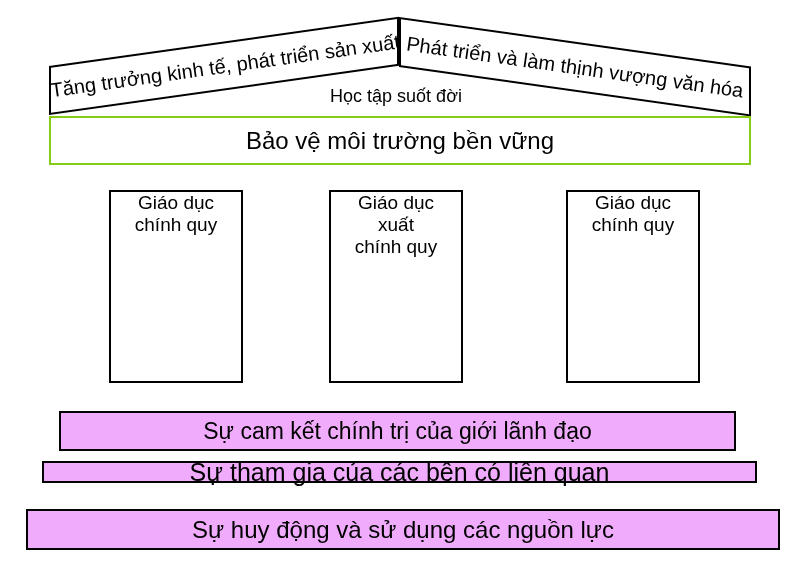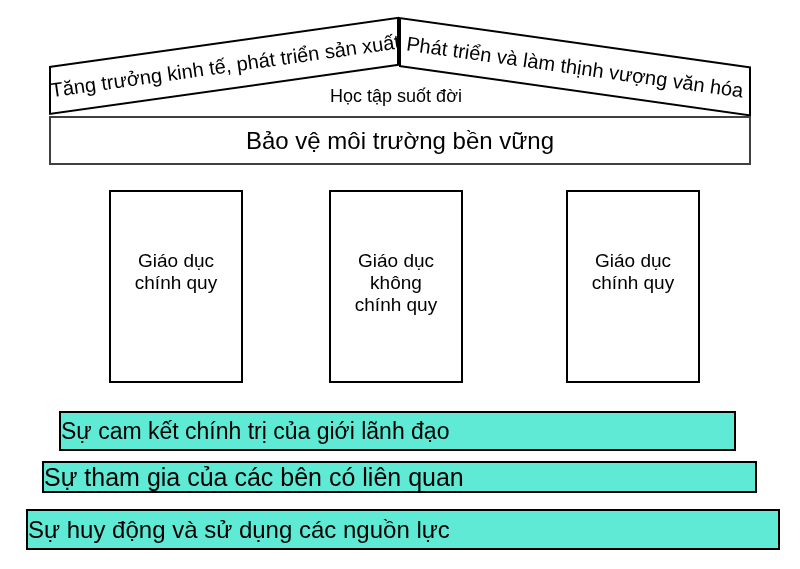--- a/index.html
+++ b/index.html
@@ -55,56 +55,56 @@
     line-height: 26px;
     text-align: center;
     font-size: 18px;
     white-space: nowrap;
   }
   
   .env-band {
     position: absolute;
     left: 49px; top: 116px; width: 702px; height: 49px;
     background: #ffffff;
-    border: 2px solid #404040;
+    border: 2px solid #84cc16;
     box-sizing: border-box;
     display: flex;
     align-items: center;
     justify-content: center;
     font-size: 24px;
   }
   
   .pillar {
     position: absolute;
     top: 190px;
     width: 134px;
     height: 193px;
     background: #ffffff;
     border: 2px solid #000000;
     box-sizing: border-box;
     text-align: center;
     font-size: 19px;
     line-height: 22px;
-    padding-top: 58px;
   }
   .pillar.p1 { left: 109px; }
   .pillar.p2 { left: 329px; }
   .pillar.p3 { left: 566px; }
   
   .foundation-bar {
     position: absolute;
-    background: #5eead4;
+    background: #f0abfc;
     border: 2px solid #000000;
     box-sizing: border-box;
     display: flex;
     align-items: center;
+    justify-content: center;
     white-space: nowrap;
   }
   .foundation-bar.b1 { left: 59px; top: 411px; width: 677px; height: 40px; font-size: 23px; }
-  .foundation-bar.b2 { left: 42px; top: 461px; width: 715px; height: 32px; font-size: 25px; }
+  .foundation-bar.b2 { left: 42px; top: 461px; width: 715px; height: 22px; font-size: 25px; }
   .foundation-bar.b3 { left: 26px; top: 509px; width: 754px; height: 41px; font-size: 24px; }
 </style>
 </head>
 <body>
 
 <div class="canvas">
 
   <div class="roof-panel left"></div>
   <div class="roof-panel right"></div>
 
@@ -116,21 +116,21 @@
   <div class="env-band">
     <span>Bảo vệ môi trường bền vững</span>
   </div>
 
   <div class="pillar p1">
     <div>Giáo dục</div>
     <div>chính quy</div>
   </div>
   <div class="pillar p2">
     <div>Giáo dục</div>
-    <div>không</div>
+    <div>xuất</div>
     <div>chính quy</div>
   </div>
   <div class="pillar p3">
     <div>Giáo dục</div>
     <div>chính quy</div>
   </div>
 
   <div class="foundation-bar b1">
     <span>Sự cam kết chính trị của giới lãnh đạo</span>
   </div>

